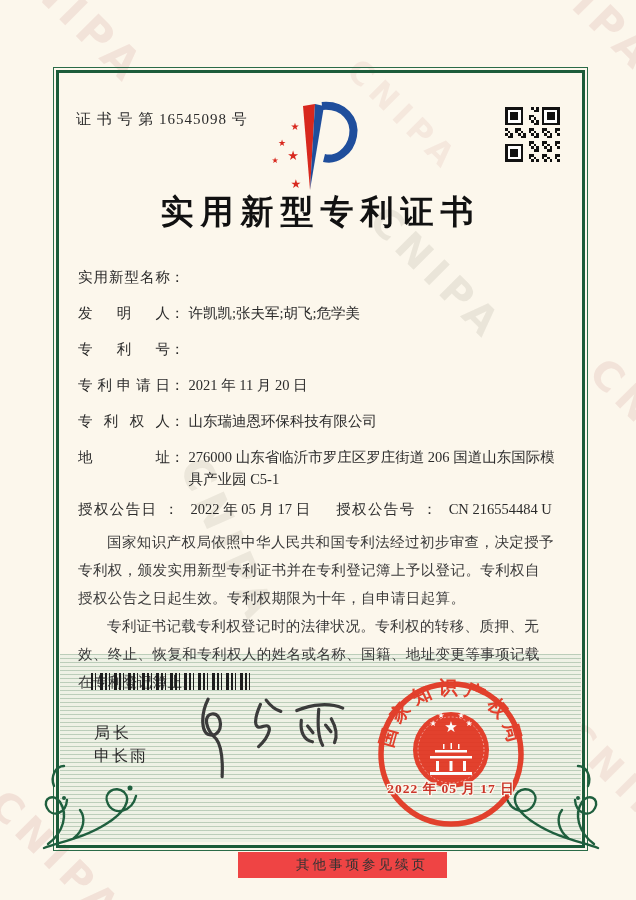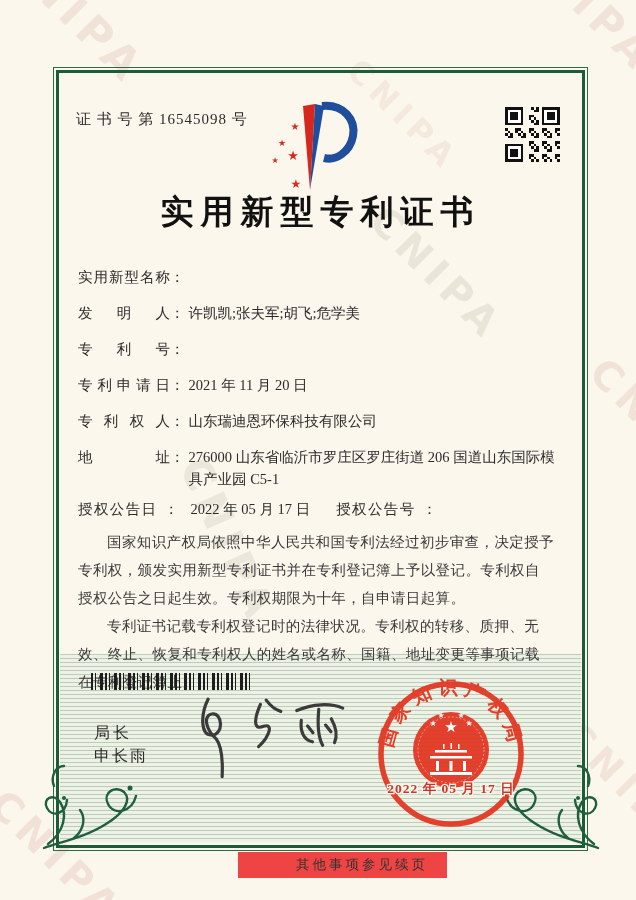--- a/index.html
+++ b/index.html
@@ -232,20 +232,21 @@
   </div>
   <div class="grant-row">
     <span class="grant-pair">
       <span class="glabel">授权公告日</span>
         <span class="colon">：</span>
       <span class="gvalue">2022 年 05 月 17 日</span>
     </span>
     <span class="grant-pair">
       <span class="glabel">授权公告号</span>
         <span class="colon">：</span>
+      <span class="gvalue">CN 216554484 U</span>
     </span>
   </div>
 </div>
 
 <div class="abs paras">
   <p>国家知识产权局依照中华人民共和国专利法经过初步审查，决定授予专利权，颁发实用新型专利证书并在专利登记簿上予以登记。专利权自授权公告之日起生效。专利权期限为十年，自申请日起算。</p>
   <p>专利证书记载专利权登记时的法律状况。专利权的转移、质押、无效、终止、恢复和专利权人的姓名或名称、国籍、地址变更等事项记载在专利登记簿上。</p>
 </div>
 
 <div class="abs barcode"></div>

